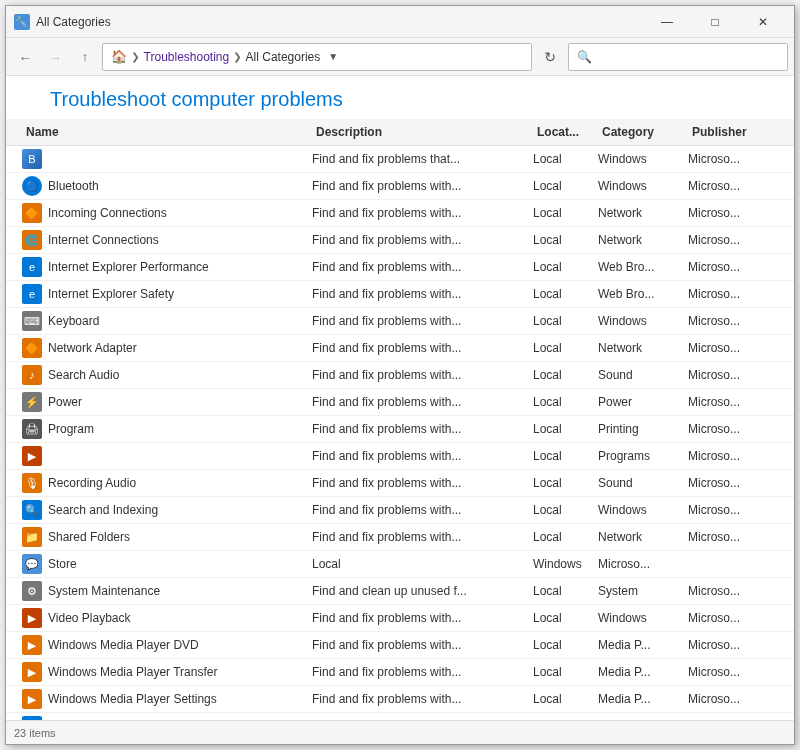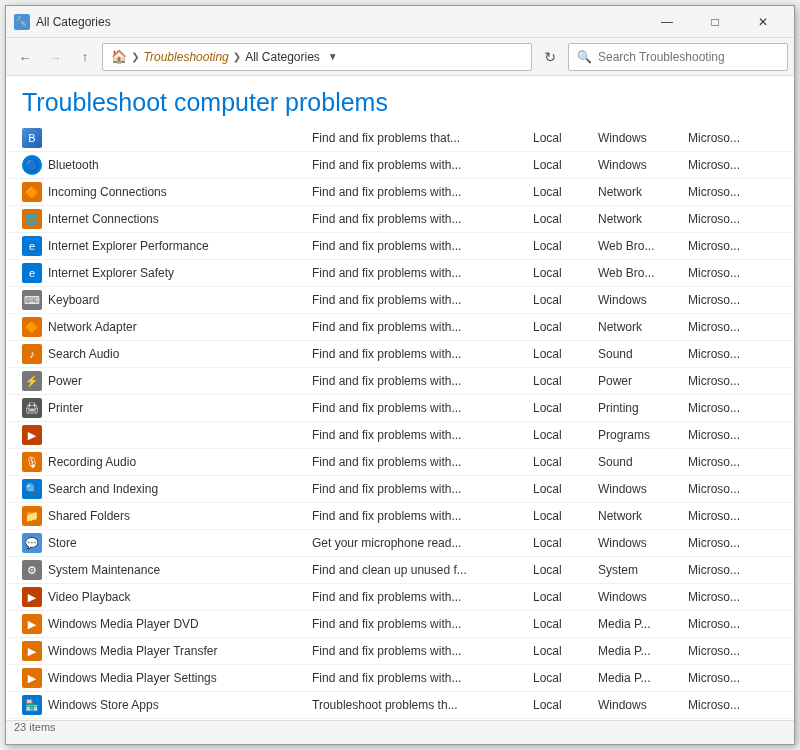--- a/index.html
+++ b/index.html
@@ -138,23 +138,24 @@
     .search-input {
       border: none;
       outline: none;
       font-size: 12px;
       color: #aaa;
       width: 100%;
       background: transparent;
     }
     .page-title {
       color: #0078d7;
-      font-size: 25px;
+      font-size: 20px;
       font-weight: 300;
       padding: 12px 16px 8px 16px;
+      margin-left: 28px;
     }
     .content-area {
       flex: 1;
       overflow-y: auto;
       padding: 0;
     }
     .table-header {
       display: grid;
       grid-template-columns: 290px 1fr 65px 90px 90px;
       padding: 4px 16px;
@@ -216,21 +217,21 @@
     .icon-media { background: #e07000; color: white; }
     .icon-store { background: #0078d7; color: white; }
     .icon-search { background: #0078d7; color: white; }
     .icon-compat { background: #c04000; color: white; }
 
     .status-bar {
       height: 24px;
       background: #f5f5f5;
       border-top: 1px solid #ddd;
       display: flex;
-      align-items: flex-start;
+      align-items: center;
       padding: 0 8px;
       font-size: 11px;
       color: #666;
       gap: 12px;
     }
   </style>
 </head>
 <body>
 
 <div class="window">
@@ -245,36 +246,42 @@
     </div>
   </div>
 
   <div class="nav-bar">
     <button class="nav-btn">←</button>
     <button class="nav-btn disabled">→</button>
     <button class="nav-btn">↑</button>
     <div class="breadcrumb-bar">
       <span style="color:#555;font-size:13px;">🏠</span>
       <span class="breadcrumb-separator">❯</span>
-      <span style="color:#a16207;cursor:pointer;font-style:italic;">Troubleshooting</span>
+      <span style="color:#4c1d95;cursor:pointer;">Troubleshooting</span>
       <span class="breadcrumb-separator">❯</span>
       <span style="color:#333;">All Categories</span>
       <button class="breadcrumb-dropdown">▼</button>
     </div>
     <button class="refresh-btn">↻</button>
     <div class="search-box">
       <span class="search-icon">🔍</span>
-      <input class="search-input" type="text" placeholder="Search Troubleshooting" style="">
     </div>
   </div>
 
   <div class="page-title">Troubleshoot computer problems</div>
 
   <div class="content-area">
 
+    <div class="table-header">
+      <span>Name</span>
+      <span>Description</span>
+      <span>Locat...</span>
+      <span>Category</span>
+      <span>Publisher</span>
+    </div>
 
     <div id="table-body">
         <div class="table-row">
     <div class="row-name">
       <div class="row-icon icon-bits" style="font-size:11px;">B</div>
     </div>
     <div class="row-desc">Find and fix problems that...</div>
     <div class="row-location">Local</div>
     <div class="row-category">Windows</div>
     <div class="row-publisher">Microso...</div>
@@ -365,21 +372,21 @@
       <span>Power</span>
     </div>
     <div class="row-desc">Find and fix problems with...</div>
     <div class="row-location">Local</div>
     <div class="row-category">Power</div>
     <div class="row-publisher">Microso...</div>
   </div>
         <div class="table-row">
     <div class="row-name">
       <div class="row-icon icon-print" style="font-size:11px;">🖨</div>
-      <span>Printer</span>
+      <span>Program</span>
     </div>
     <div class="row-desc">Find and fix problems with...</div>
     <div class="row-location">Local</div>
     <div class="row-category">Printing</div>
     <div class="row-publisher">Microso...</div>
   </div>
         <div class="table-row">
     <div class="row-name">
       <div class="row-icon icon-compat" style="font-size:11px;">▶</div>
     </div>
@@ -416,21 +423,20 @@
     <div class="row-desc">Find and fix problems with...</div>
     <div class="row-location">Local</div>
     <div class="row-category">Network</div>
     <div class="row-publisher">Microso...</div>
   </div>
         <div class="table-row">
     <div class="row-name">
       <div class="row-icon icon-speech" style="font-size:11px;">💬</div>
       <span>Store</span>
     </div>
-    <div class="row-desc">Get your microphone read...</div>
     <div class="row-location">Local</div>
     <div class="row-category">Windows</div>
     <div class="row-publisher">Microso...</div>
   </div>
         <div class="table-row">
     <div class="row-name">
       <div class="row-icon icon-sys" style="font-size:11px;">⚙</div>
       <span>System Maintenance</span>
     </div>
     <div class="row-desc">Find and clean up unused f...</div>

